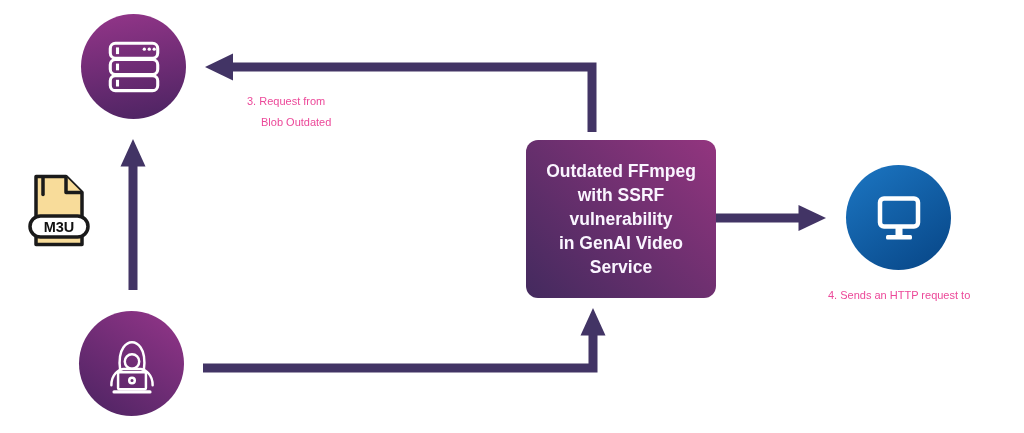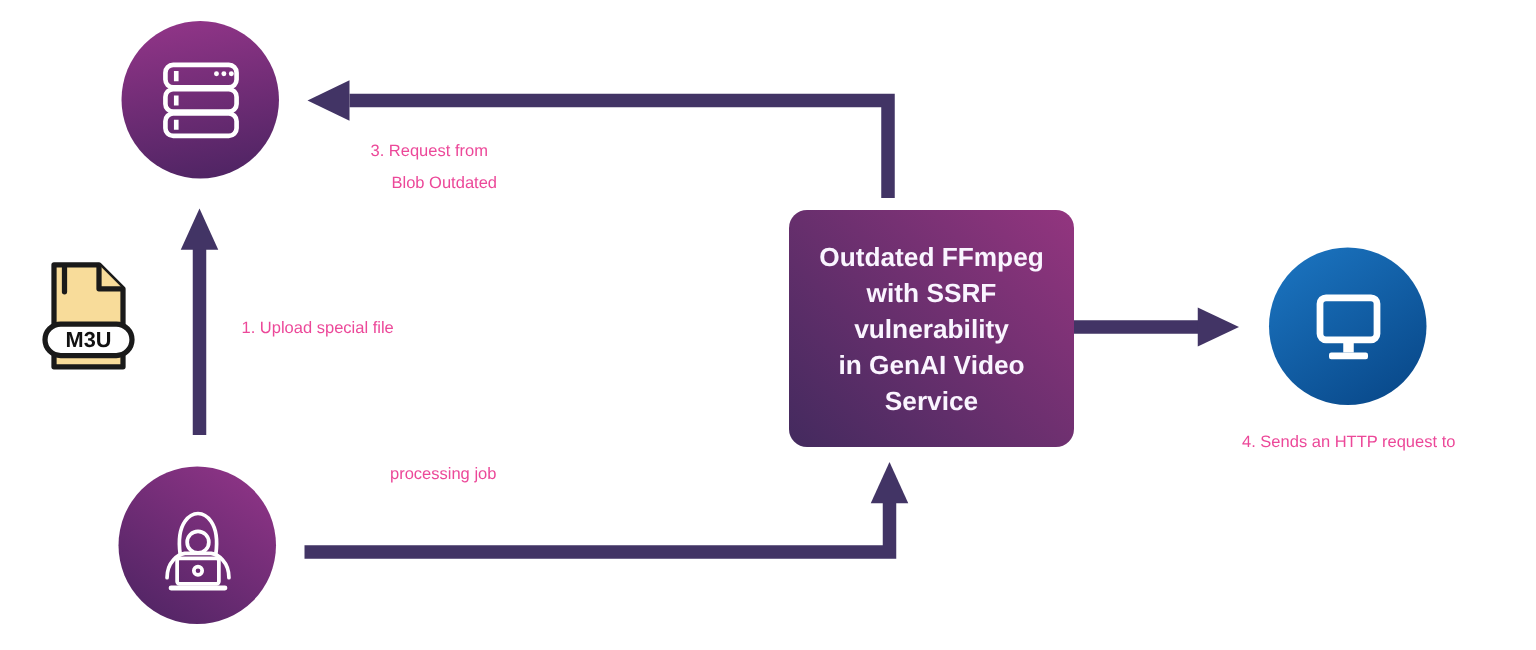--- a/index.html
+++ b/index.html
@@ -107,26 +107,22 @@
   </div>
 
   <div id="endpoint-node" class="node-circle">
     <svg width="64" height="64" viewBox="0 0 64 64">
       <rect x="13" y="12.5" width="38" height="28" rx="4" class="icon-stroke" stroke-width="4.5"></rect>
       <rect x="28.5" y="40.5" width="7" height="8.5" fill="#ffffff"></rect>
       <rect x="19" y="49" width="26" height="4.5" rx="1.5" fill="#ffffff"></rect>
     </svg>
   </div>
 
-  <div class="step-label" style="left:161px; top:209px;">
-    <div class="l1">1. Upload special file</div>
-  </div>
 
   <div class="step-label" style="left:246px; top:306px;">
-    <div class="l2">processing job</div>
   </div>
 
   <div class="step-label" style="left:247px; top:91px;">
     <div class="l1">3. Request from</div>
     <div class="l2">Blob Outdated</div>
   </div>
 
   <div class="step-label" style="left:794px; top:285px;margin-left:34px;">
     <div class="l1">4. Sends an HTTP request to</div>
   </div>

